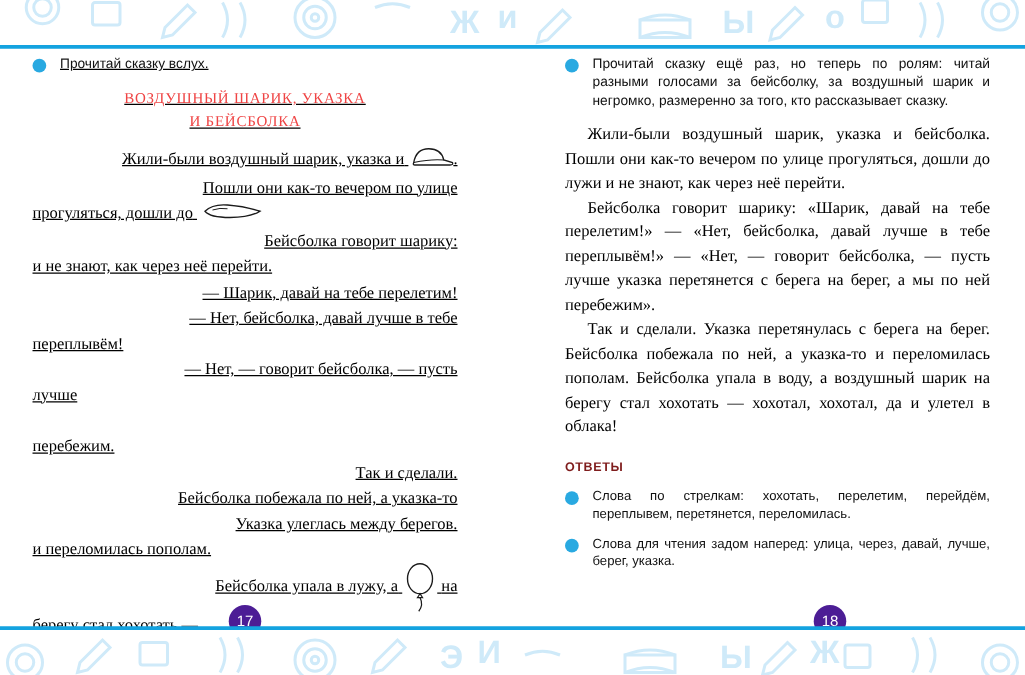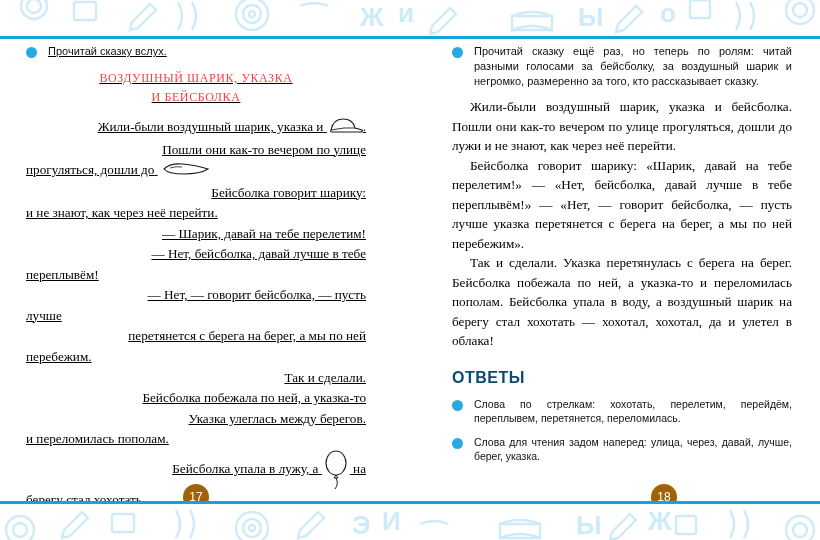--- a/index.html
+++ b/index.html
@@ -106,24 +106,24 @@
     white-space: nowrap;
   }
   .line.indent { padding-left: 18px; text-align: right; }
   .inline-img {
     display: inline-block;
     vertical-align: middle;
   }
 
   
   .answers-title {
-    color: #0c4a6e;
+    color: #7f1d1d;
     font-family: "Liberation Sans", sans-serif;
     font-weight: bold;
-    font-size: 16px;
+    font-size: 10px;
     letter-spacing: 0.5px;
     margin: 18px 0 10px 0;
   }
   .answer {
     position: relative;
     padding-left: 22px;
     margin-bottom: 9px;
   }
   .answer .bullet { top: 3px; }
   .answer-text {
@@ -134,21 +134,21 @@
     text-align: justify;
   }
 
   
   .pagenum {
     position: absolute;
     bottom: 30px;
     width: 26px;
     height: 26px;
     border-radius: 50%;
-    background: #a16207;
+    background: #4c1d95;
     color: #ffffff;
     font-family: "Liberation Sans", sans-serif;
     font-size: 12px;
     display: flex;
     align-items: center;
     justify-content: center;
   }
   .pagenum.left { left: 183px; }
   .pagenum.right { left: 651px; }
 </style>
@@ -229,21 +229,21 @@
     <div class="line">и не знают, как через неё перейти.</div>
     <div class="line indent">— Шарик, давай на тебе перелетим!</div>
     <div class="line indent">— Нет, бейсболка, давай лучше в тебе</div>
     <div class="line">переплывём!</div>
     <div class="line indent">— Нет, — говорит бейсболка, — пусть</div>
     <div class="line">лучше</div>
 
     <div class="line indent">
       <span class="inline-img">
         <svg width="2" height="10" viewBox="0 0 2 10"></svg>
-      </span><span>перетянется с берега на берег, а мы по ней</span>
+      </span>
     </div>
 
     <div class="line">перебежим.</div>
     <div class="line indent">Так и сделали.</div>
     <div class="line indent">Бейсболка побежала по ней, а указка-то</div>
     <div class="line indent">Указка улеглась между берегов.</div>
     <div class="line">и переломилась пополам.</div>
 
     <div class="line indent">
       <span>Бейсболка упала в лужу, а</span>

